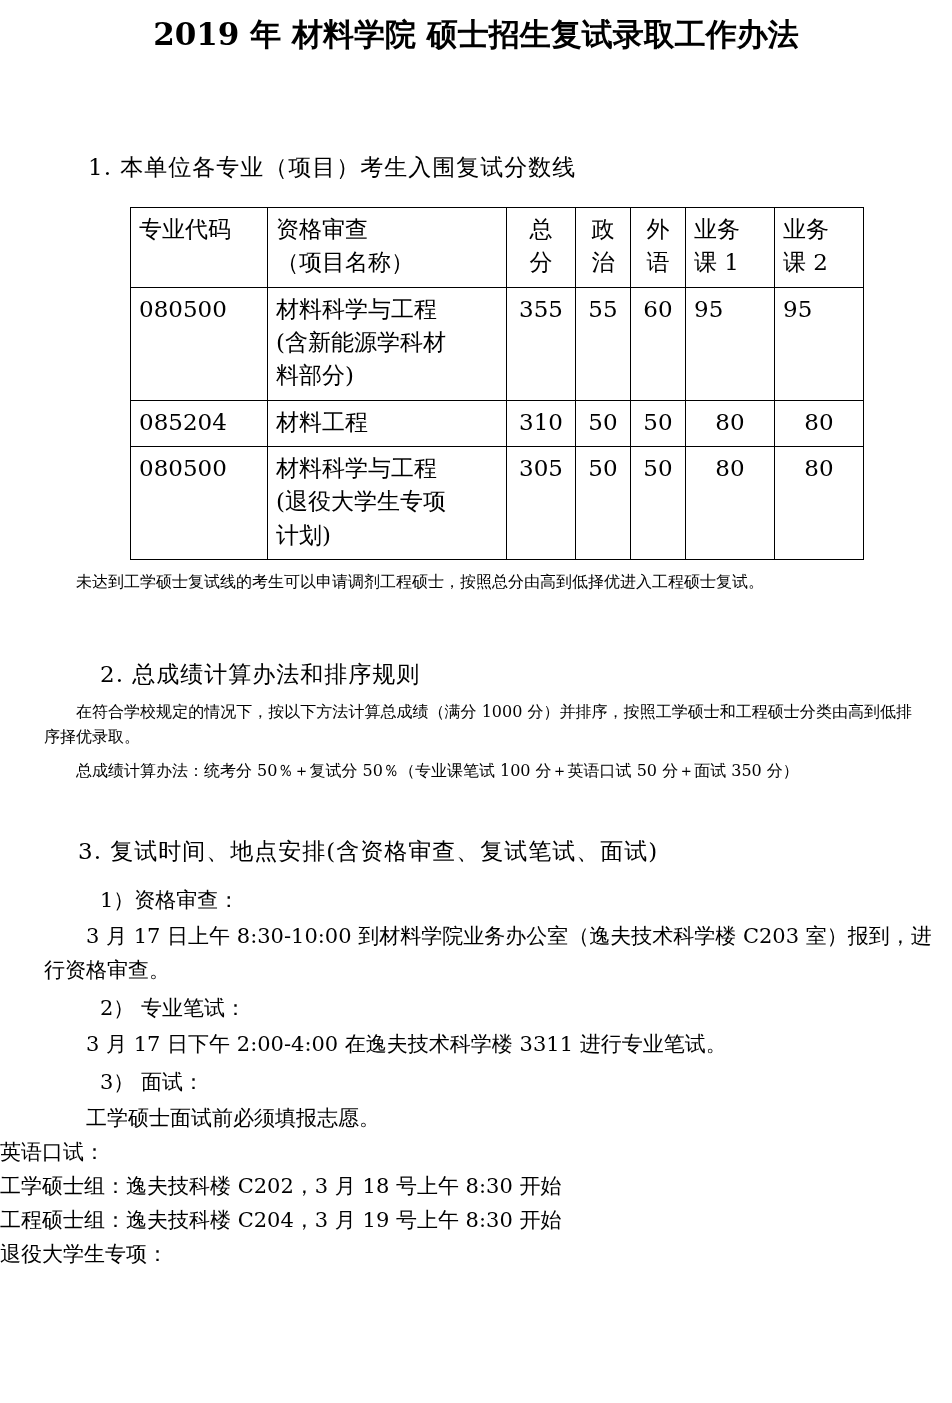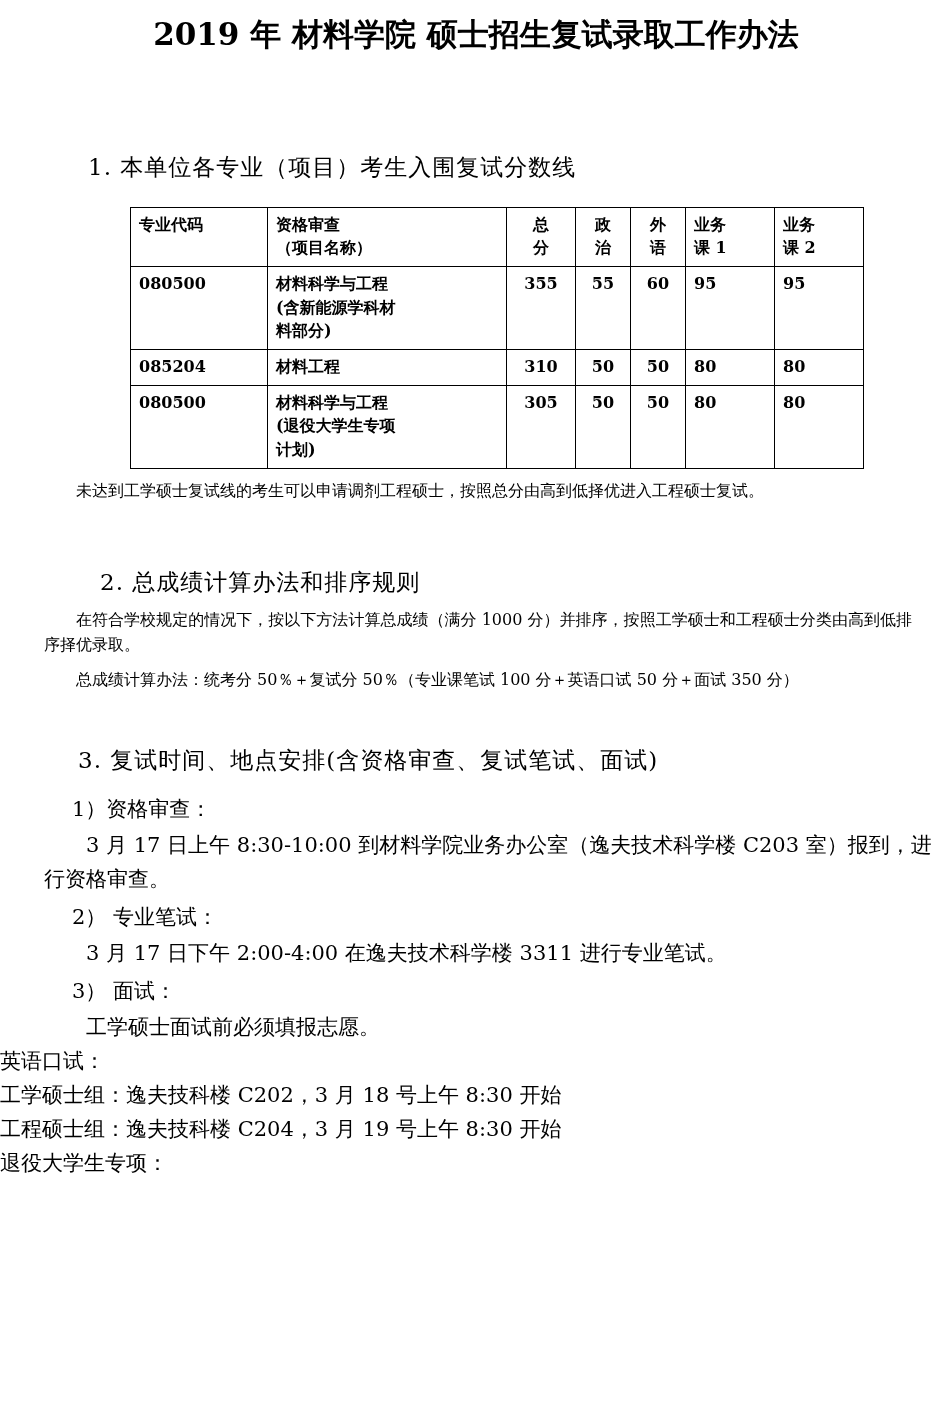--- a/index.html
+++ b/index.html
@@ -37,38 +37,37 @@
     margin: 0;
   }
   .h1-line {
     margin: 96px 0 0 88px;
   }
   .tbl-wrap {
     margin: 24px 0 0 130px;
   }
   table.score {
     border-collapse: collapse;
-    font-size: 16px;
+    font-size: 23px;
     line-height: 1.45;
-    font-weight: bold;
   }
   table.score td {
     border: 1px solid #000;
     padding: 5px 8px 7px 8px;
     vertical-align: top;
     font-family: "DejaVu Serif", "Liberation Serif", serif;
   }
   td.code { width: 120px; }
   td.name { width: 222px; }
   td.total { width: 52px; text-align: center;}
   td.pol { width: 38px; text-align: center;}
   td.for { width: 38px; text-align: center;}
   td.c1 { width: 72px; text-align: left; padding-left: 10px;}
   td.c2 { width: 72px; text-align: left; padding-left: 10px;}
-  td.center { }
+  td.center { text-align: center; }
   .hdr td { text-align: left; }
   .hdr .total, .hdr .pol, .hdr .for {
     text-align: center;
     padding-left: 4px;
     padding-right: 4px;
   }
   .para {
     font-size: 16px;
     line-height: 1.55;
     margin: 10px 0 0 0;
@@ -79,21 +78,21 @@
   .h2-line {
     margin: 64px 0 0 100px;
   }
   .h3-line {
     margin: 52px 0 16px 78px;
   }
   .sub-line {
     font-size: 21px;
     line-height: 1.62;
     margin: 4px 15px 0 0;
-    padding-left: 72px;
+    padding-left: 100px;
   }
   .sub-line-indent {
     font-size: 21px;
     line-height: 1.62;
     margin: 2px 0 0 0;
     padding-left: 44px;
     text-indent: 2em;
   }
   .wrap-line {
     font-size: 21px;

